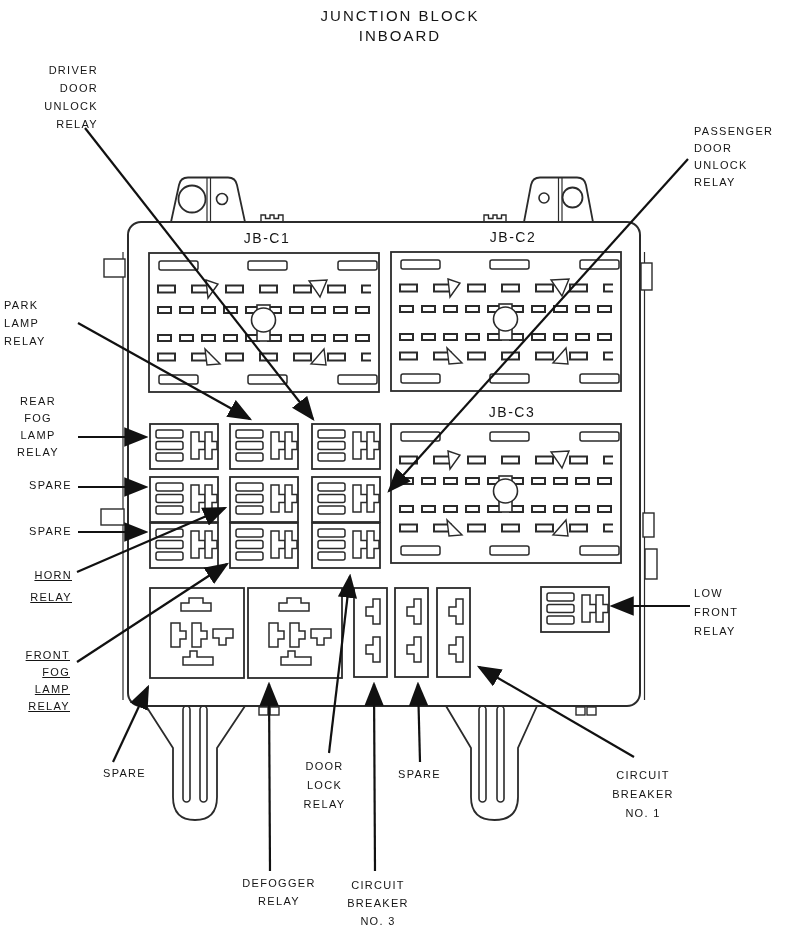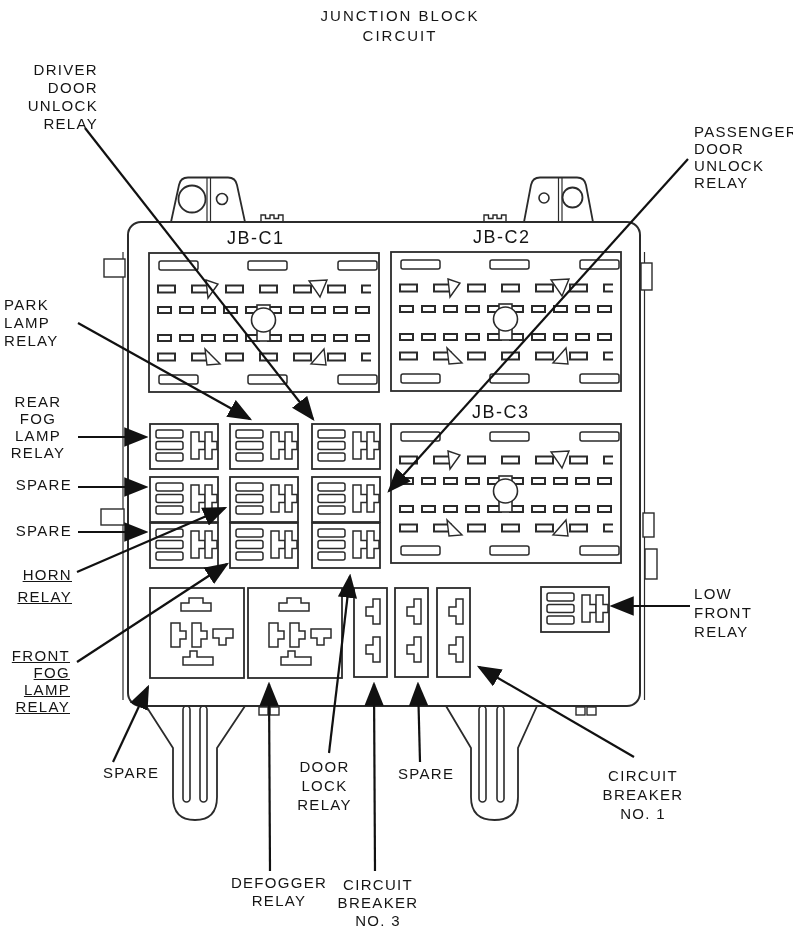--- a/index.html
+++ b/index.html
@@ -2,25 +2,25 @@
 <html><head>
 <meta charset="utf-8">
 <style>
   html,body{margin:0;padding:0;background:#fff;}
   #stage{
     position:relative;width:793px;height:939px;background:#fff;
     font-family:"Liberation Sans",sans-serif;color:#151515;overflow:hidden;
   }
   svg{position:absolute;left:0;top:0;}
   .lbl{
-    position:absolute;font-size:15px;letter-spacing:1.3px;line-height:18px;
+    position:absolute;font-size:11px;letter-spacing:1.3px;line-height:18px;
     white-space:pre-line;color:#151515;
   }
   .title{font-size:15px;letter-spacing:2px;line-height:20px;text-align:center;}
-  .jb{font-size:18px;letter-spacing:1.5px;}
+  .jb{font-size:14px;letter-spacing:1.5px;text-align:center;}
   .oln{fill:#fff;stroke:#2b2b2b;stroke-width:1.8;}
   .oln2{fill:#fff;stroke:#2b2b2b;stroke-width:1.6;}
   .bar{fill:#fff;stroke:#2b2b2b;stroke-width:1.5;}
   .tri{fill:#fff;stroke:#2b2b2b;stroke-width:1.4;}
   .term{fill:#fff;stroke:#2b2b2b;stroke-width:1.5;}
   .ln{stroke:#111;stroke-width:2.2;fill:none;}
   .thin{stroke:#2b2b2b;stroke-width:1.2;fill:none;}
   .clip{fill:#fff;stroke:#2b2b2b;stroke-width:1.4;}
 </style>
 </head>
@@ -169,21 +169,21 @@
     <line class="ln" marker-end="url(#arr)" x1="329" y1="753" x2="350" y2="576"></line>
     <line class="ln" marker-end="url(#arr)" x1="270" y1="871" x2="269" y2="684"></line>
     <line class="ln" marker-end="url(#arr)" x1="375" y1="871" x2="374" y2="684"></line>
     <line class="ln" marker-end="url(#arr)" x1="420" y1="762" x2="418" y2="684"></line>
     <line class="ln" marker-end="url(#arr)" x1="634" y1="757" x2="479" y2="667"></line>
     <line class="ln" marker-end="url(#arr)" x1="690" y1="606" x2="612" y2="606"></line>
   </g>
 </svg>
 
 <div class="lbl title" style="left:260px;top:6px;width:280px;">JUNCTION BLOCK
-CIRCUIT</div>
+INBOARD</div>
 
 <div class="lbl jb" style="left:227px;top:229px;width:80px;">JB-C1</div>
 <div class="lbl jb" style="left:473px;top:228px;width:80px;">JB-C2</div>
 <div class="lbl jb" style="left:472px;top:403px;width:80px;">JB-C3</div>
 
 <div class="lbl" style="left:8px;top:61px;width:90px;text-align:right;">DRIVER
 DOOR
 UNLOCK
 RELAY</div>
 <div class="lbl" style="left:694px;top:123px;width:96px;line-height:17px;">PASSENGER

